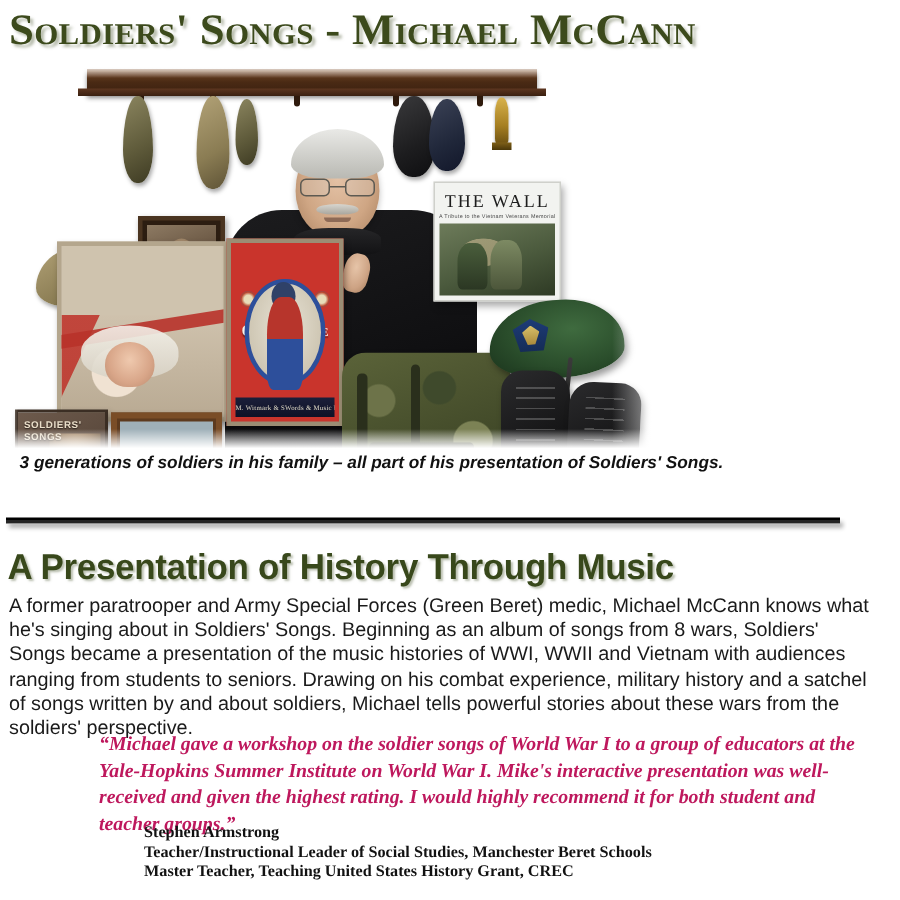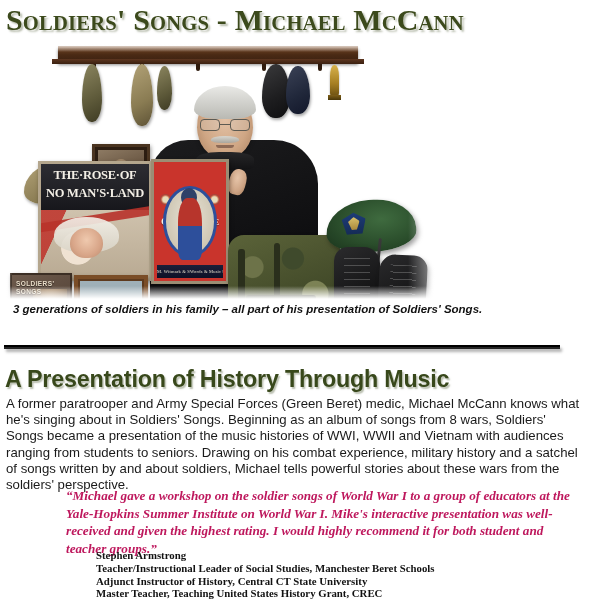--- a/index.html
+++ b/index.html
@@ -620,24 +620,20 @@
       <div class="bridge"></div>
       <div class="lens r"></div>
     </div>
     <div class="mustache"></div>
     <div class="mouth"></div>
     <div class="turtleneck"></div>
     <div class="hand left"></div>
     <div class="hand right"></div>
 
     <div class="poster rose">
-      <div class="rose-top">
-        <div class="rose-t1">THE·ROSE·OF</div>
-        <div class="rose-t2">NO MAN'S·LAND</div>
-      </div>
       <div class="rose-art">
         <div class="rose-stripe"></div>
         <div class="rose-veil"></div>
         <div class="rose-face"></div>
       </div>
     </div>
 
     <div class="poster overthere">
       <div class="ot-title">Over There</div>
       <div class="ot-medal" style="left:6px;  top:32px;"></div>
@@ -659,20 +655,28 @@
       </div>
 
     </div>
 
     <div class="poster squad">
       <div class="squad-inner">
         
       </div>
     </div>
 
+    <div class="wall-book">
+      <div class="wall-title">THE WALL</div>
+      <div class="wall-sub">A Tribute to the Vietnam Veterans Memorial</div>
+      <div class="wall-img">
+        <div class="wall-fig1"></div>
+        <div class="wall-fig2"></div>
+      </div>
+    </div>
 
     <div class="ruck">
       <div class="ruck-strap" style="left:10px; top:14px; width:7px;  height:84px;"></div>
       <div class="ruck-strap" style="left:46px; top:8px;  width:6px;  height:92px;"></div>
       <div class="ruck-strap" style="left:18px; top:60px; width:70px; height:6px;"></div>
     </div>
 
     <div class="beret">
       <div class="beret-flash"></div>
     </div>
@@ -700,15 +704,14 @@
 
 <div class="section-heading">A Presentation of History Through Music</div>
 
 <div class="body-text">A former paratrooper and Army Special Forces (Green Beret) medic, Michael McCann knows what he's singing about in Soldiers' Songs. Beginning as an album of songs from 8 wars, Soldiers' Songs became a presentation of the music histories of WWI, WWII and Vietnam with audiences ranging from students to seniors. Drawing on his combat experience, military history and a satchel of songs written by and about soldiers, Michael tells powerful stories about these wars from the soldiers' perspective.</div>
 
 <div class="quote">“Michael gave a workshop on the soldier songs of World War I to a group of educators at the Yale-Hopkins Summer Institute on World War I. Mike's interactive presentation was well-received and given the highest rating. I would highly recommend it for both student and teacher groups.”</div>
 
 <div class="attribution">
   <div>Stephen Armstrong</div>
   <div>Teacher/Instructional Leader of Social Studies, Manchester Beret Schools</div>
-  <div>Adjunct Instructor of History, Central CT State University</div>
   <div>Master Teacher, Teaching United States History Grant, CREC</div>
 </div>
 
 </body></html>

